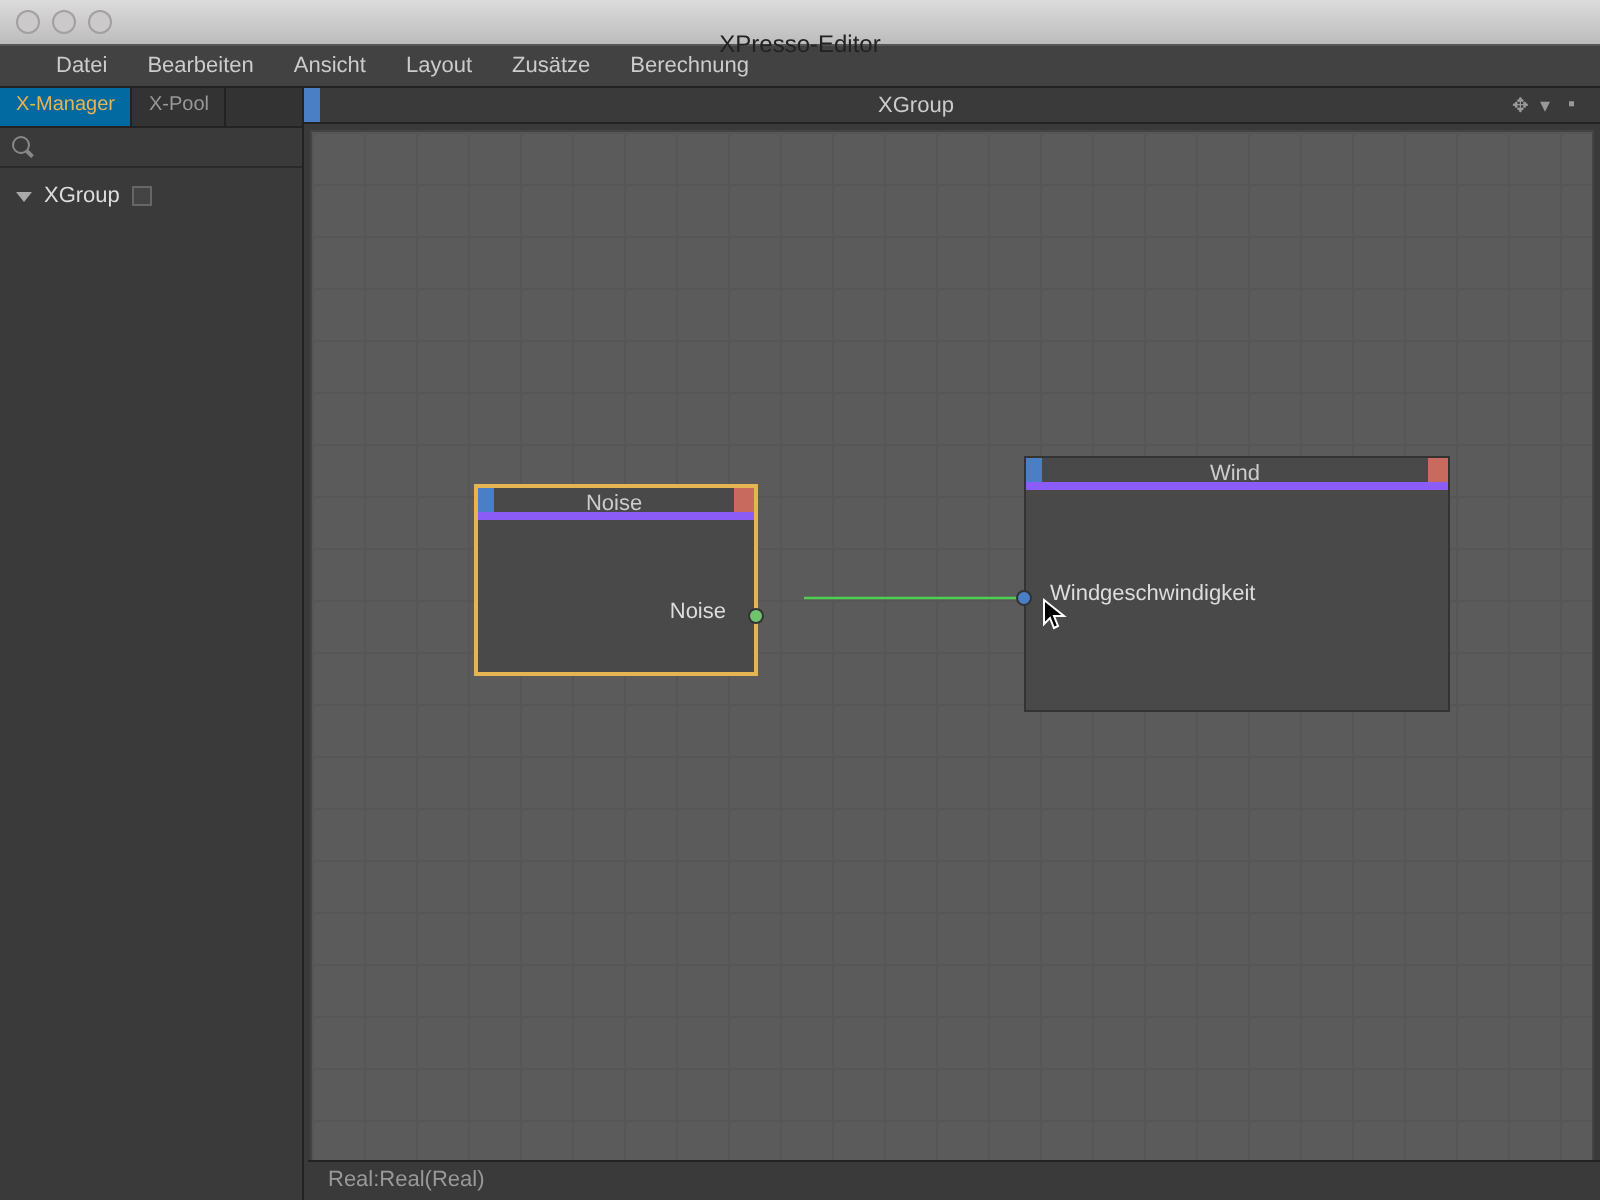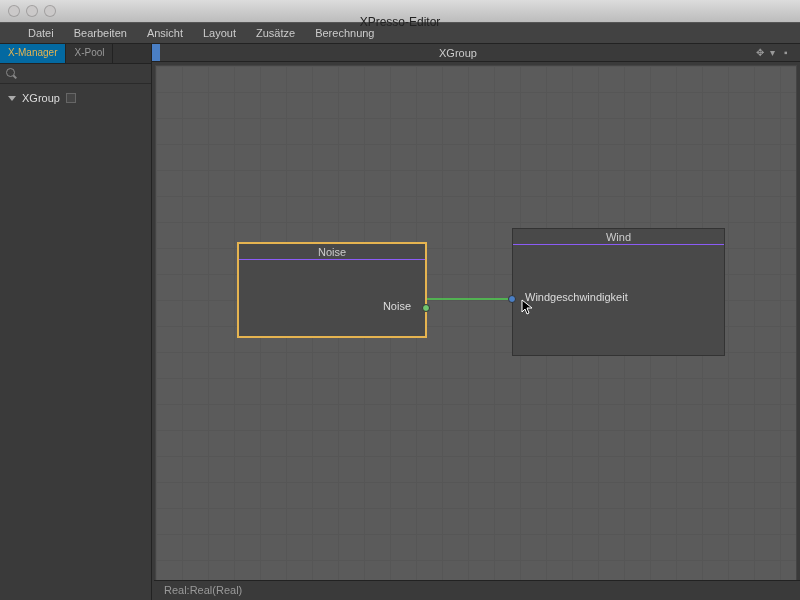--- a/index.html
+++ b/index.html
@@ -41,21 +41,21 @@
   .ch-title { flex: 1; text-align: center; font-size: 11px; color: #ccc; }
   .ch-icons { display: flex; gap: 2px; padding-right: 4px; }
   .ch-icon { width: 12px; height: 12px; font-size: 10px; color: #999; }
   
   .canvas { flex: 1; background: #5b5b5b; position: relative; 
     background-image: linear-gradient(#565656 1px, transparent 1px), linear-gradient(90deg, #565656 1px, transparent 1px);
     background-size: 26px 26px; margin: 3px; border: 1px solid #444; }
   
   .node { position: absolute; background: #494949; border: 1px solid #333; }
   .node.selected { border: 1px solid #e6b450; box-shadow: 0 0 0 1px #e6b450; }
-  .node-header { height: 16px; display: flex; position: relative; border-bottom: 1px solid #8b5cf6; flex-direction: column; }
+  .node-header { height: 16px; display: flex; position: relative; border-bottom: 4px solid #8b5cf6; }
   .nh-blue { width: 8px; background: #4a7fc5; }
   .nh-red { width: 10px; background: #c96a5f; }
   .nh-title { flex: 1; text-align: center; font-size: 11px; color: #ccc; line-height: 16px; }
   .node-body { position: relative; height: 100%; }
   .port-label { position: absolute; font-size: 11px; color: #ddd; }
   .port-dot { position: absolute; width: 8px; height: 8px; border-radius: 50%; }
   .port-out { background: #6fc56f; border: 1px solid #333; }
   .port-in { background: #4a7fc5; border: 1px solid #333; }
   
   .connection { position: absolute; pointer-events: none; }
@@ -115,21 +115,21 @@
         <span class="ch-icon">▪</span>
       </div>
     </div>
 
     <div class="canvas">
 
       <svg class="connection" style="left:0;top:0;width:100%;height:100%;">
         <line x1="246" y1="233" x2="360" y2="233" stroke="#4fcf4f" stroke-width="1.3"></line>
       </svg>
 
-      <div class="node selected" style="left:82px; top:177px; width:188px; height:94px;">
+      <div class="node selected" style="left:82px; top:177px; width:140px; height:94px;">
         <div class="node-header">
           <div class="nh-blue"></div>
           <div class="nh-title">Noise</div>
           <div class="nh-red"></div>
         </div>
         <div class="node-body">
           <span class="port-label" style="right:14px; top:40px;">Noise</span>
           <span class="port-dot port-out" style="right:-5px; top:44px;"></span>
         </div>
       </div>

